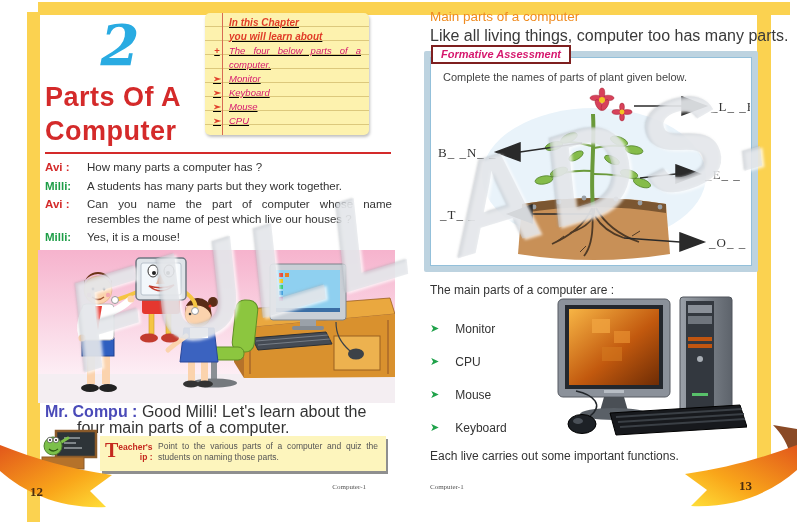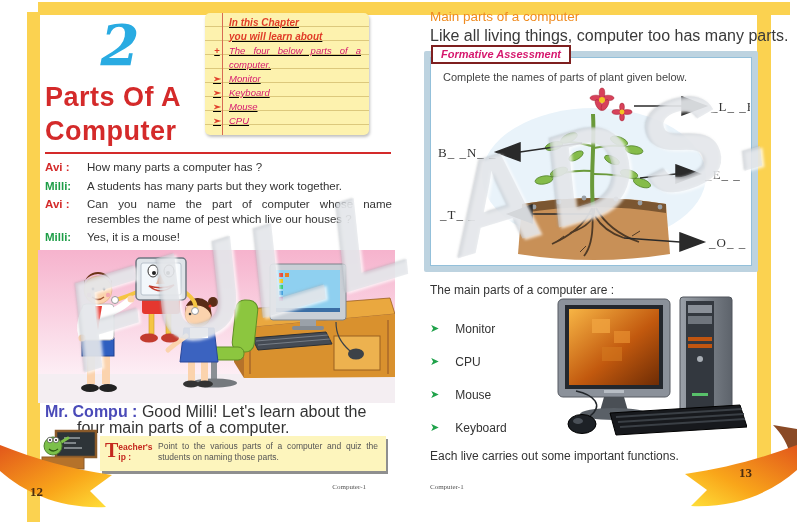--- a/index.html
+++ b/index.html
@@ -43,34 +43,34 @@
   .compu-line { position:absolute; left:45px; top:404px; width:347px; font-size:16px;
     line-height:16px; color:#333; }
   .compu-line p { padding-left:32px; text-indent:-32px; }
   .compu-name { font-weight:bold; color:#4a4ab8; }
 
   .tip-icon { position:absolute; left:40px; top:429px; width:58px; height:44px; }
   .tip-box { position:absolute; left:100px; top:436px; width:286px; height:35px;
     background:#fdf5bd; box-shadow:2px 3px 0 #8f8f8f; display:flex; }
   .tip-label { width:56px; flex:none; padding:4px 0 0 5px; color:#c4281e; display:flex; }
   .tip-initial { font-size:20px; font-weight:bold; line-height:20px; font-family:"Liberation Serif", serif; }
-  .tip-label-lines { font-size:8.5px; font-weight:bold; line-height:10px; padding-top:2px; }
+  .tip-label-lines { font-size:8.5px; font-weight:bold; line-height:10px; padding-top:2px;text-align:right; }
   .tip-text { flex:1; font-size:8.5px; line-height:11px; color:#555; padding:5px 8px 0 2px; text-align:justify; }
 
   .footer { position:absolute; font-size:7px; color:#555; font-family:"Liberation Serif", serif; }
   .footer-left { left:270px; top:483px; width:96px; text-align:right; }
   .footer-right { left:430px; top:483px; }
 
   .ribbon { position:absolute; z-index:4; }
   .ribbon-left { left:0; top:443px; }
   .ribbon-right { left:677px; top:425px; }
   .page-num { position:absolute; z-index:5; font-weight:bold; font-size:13px; color:#4a2c10;
     font-family:"Liberation Serif", serif; }
   .pn-left { left:30px; top:484px; }
-  .pn-right { left:739px; top:465px; }
+  .pn-right { left:739px; top:478px; }
 
   
   .rp-heading { position:absolute; left:430px; top:9px; font-size:13.5px; font-weight:normal; color:#ef8b1f; }
   .rp-intro { position:absolute; left:430px; top:27px; font-size:16px; color:#3a3a3a; }
 
   .assess-frame { position:absolute; left:424px; top:51px; width:334px; height:221px;
     background:#bdd3e0; padding:6px; border-radius:2px; }
   .assess-inner { width:100%; height:100%; background:#fff; border:1px solid #93c0da; }
   .assess-tag { position:absolute; left:431px; top:45px; background:#fff; border:2px solid #7e1f1f;
     padding:1px 8px 2px; font-size:11px; font-weight:bold; font-style:italic; color:#d6186e; z-index:6; }

